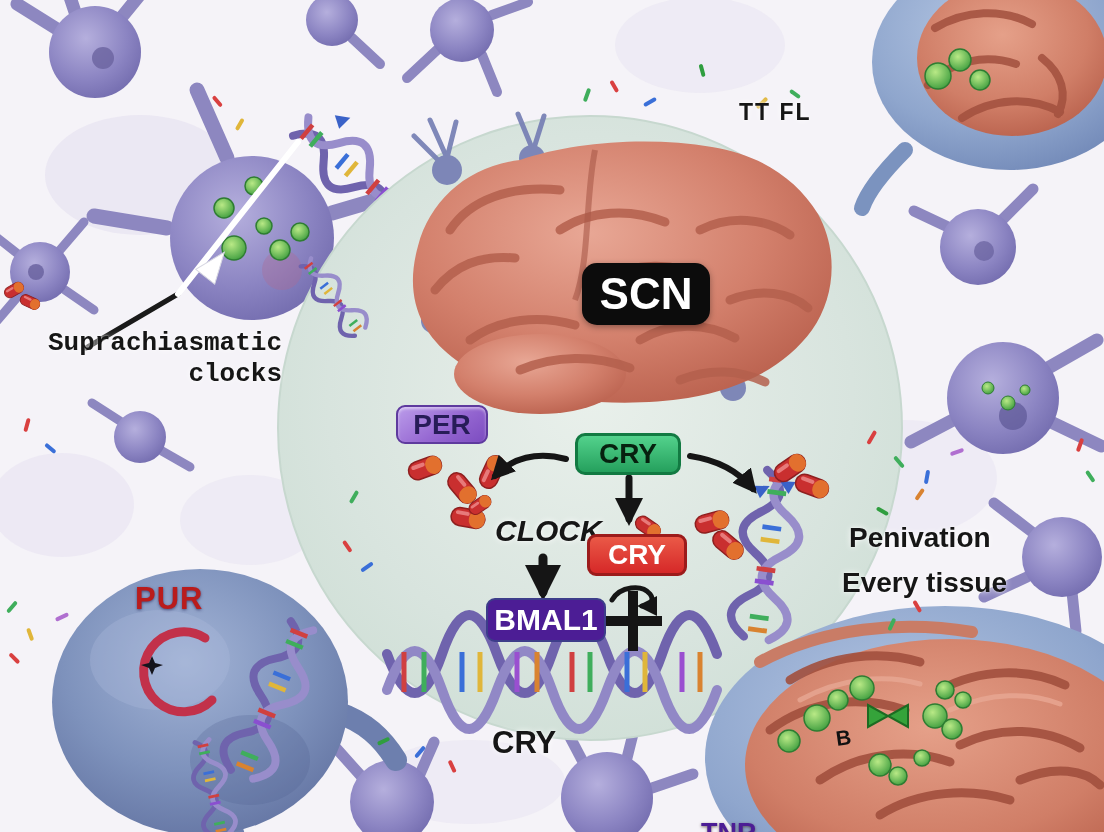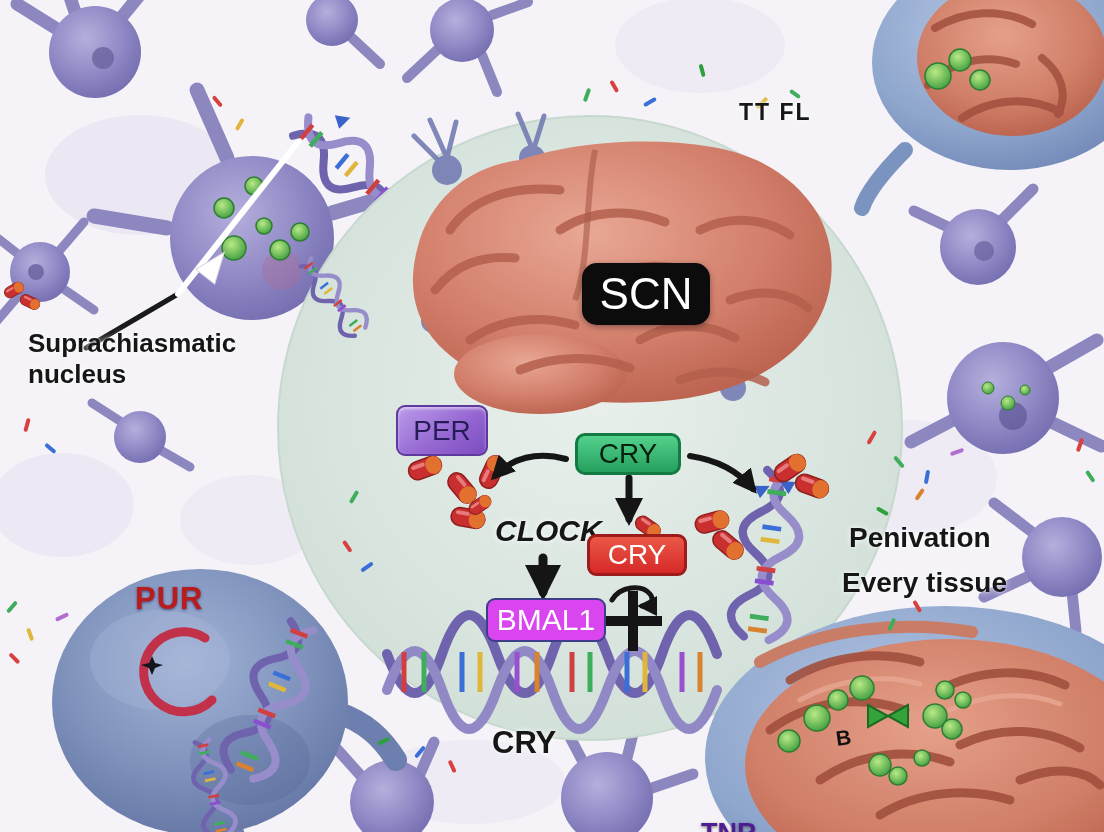--- a/index.html
+++ b/index.html
@@ -7,38 +7,38 @@
     position:relative;width:1104px;height:832px;overflow:hidden;
     background:#f5f3f8;font-family:"Liberation Sans",sans-serif;
   }
   .scene svg.art{position:absolute;left:0;top:0;}
   .lbl{
     position:absolute;font-weight:700;color:#161616;white-space:nowrap;
     text-shadow:0 0 6px rgba(255,255,255,.85),0 0 2px rgba(255,255,255,.7);
   }
   .badge{
     position:absolute;display:flex;align-items:center;justify-content:center;
-    font-weight:400;white-space:nowrap;box-sizing:border-box;
+    font-weight:700;white-space:nowrap;box-sizing:border-box;
   }
   #lbl-peripheral{left:70px;top:114px;font-size:28px;}
   #lbl-master{left:436px;top:97px;font-size:29px;}
   #lbl-ttfl{left:739px;top:99px;font-size:23px;letter-spacing:2px;}
-  #lbl-supra{left:28px;top:328px;width:254px;text-align:left;font-size:26px;line-height:31px;}
+  #lbl-supra{left:28px;top:328px;width:254px;text-align:right;font-size:26px;line-height:31px;font-family:Liberation Mono, monospace;}
   #badge-scn{left:582px;top:263px;width:128px;height:62px;background:#0c0c0c;color:#fff;
     font-size:44px;border-radius:15px;box-shadow:0 2px 6px rgba(0,0,0,.35);}
-  #badge-per{left:396px;top:405px;width:92px;height:51px;font-size:28px;color:#271c58;
+  #badge-per{left:396px;top:405px;width:92px;height:39px;font-size:28px;color:#271c58;
     background:linear-gradient(145deg,#bb9cea 0%,#9668d2 55%,#7c4cc0 100%);
     border:2px solid #5e3a9e;border-radius:9px;box-shadow:inset 0 2px 3px rgba(255,255,255,.5);}
   #badge-cryg{left:575px;top:433px;width:106px;height:42px;font-size:28px;color:#07210f;
     background:linear-gradient(#53d28c,#25a05d);border:3px solid #127a42;border-radius:10px;}
   #lbl-clock{left:495px;top:514px;font-size:30px;font-style:italic;}
   #badge-cryr{left:587px;top:534px;width:100px;height:42px;font-size:28px;color:#fff;
     background:linear-gradient(#ea5947,#d62828);border:3px solid #9c1b1b;border-radius:9px;}
   #badge-bmal1{left:486px;top:598px;width:120px;height:44px;font-size:30px;color:#fff;
-    background:#d946ef;border:2px solid #3d3d8a;border-radius:9px;}
+    background:#4c1d95;border:2px solid #3d3d8a;border-radius:9px;}
   #lbl-penivation{left:849px;top:522px;font-size:28px;}
   #lbl-every{left:842px;top:567px;font-size:28px;}
   #lbl-pur{left:135px;top:581px;font-size:31px;color:#b91c1c;letter-spacing:1px;
     text-shadow:0 1px 3px rgba(40,40,90,.7);}
   #lbl-cryb{left:492px;top:725px;font-size:31px;}
   #lbl-tnr{left:701px;top:774px;font-size:27px;color:#4c1d95;
     text-shadow:0 1px 3px rgba(60,30,20,.6);margin-top:44px;}
   #lbl-bglyph{left:836px;top:726px;font-size:21px;color:#111;transform:rotate(-8deg);
     text-shadow:none;}
 </style>
@@ -427,21 +427,21 @@
     <rect x="1078" y="438" width="4" height="14" rx="2" fill="#d94040" transform="rotate(20 1080 445)"></rect>
     <rect x="1088" y="470" width="4" height="13" rx="2" fill="#3fae5c" transform="rotate(-35 1090 476)"></rect>
     <rect x="238" y="118" width="4" height="13" rx="2" fill="#e0b63a" transform="rotate(30 240 124)"></rect>
     <rect x="215" y="95" width="4" height="13" rx="2" fill="#d94040" transform="rotate(-40 217 101)"></rect>
   </g>
 </svg>
 
 <div class="lbl" id="lbl-ttfl">TT FL</div>
 <div class="lbl" id="lbl-supra">
   <div>Suprachiasmatic</div>
-  <div>nucleus</div>
+  <div>clocks</div>
 </div>
 <div class="badge" id="badge-scn">SCN</div>
 <div class="badge" id="badge-per">PER</div>
 <div class="badge" id="badge-cryg">CRY</div>
 <div class="lbl" id="lbl-clock">CLOCK</div>
 <div class="badge" id="badge-cryr">CRY</div>
 <div class="badge" id="badge-bmal1">BMAL1</div>
 <div class="lbl" id="lbl-every">Every tissue</div>
 <div class="lbl" id="lbl-penivation">Penivation</div>
 <div class="lbl" id="lbl-pur">PUR</div>

